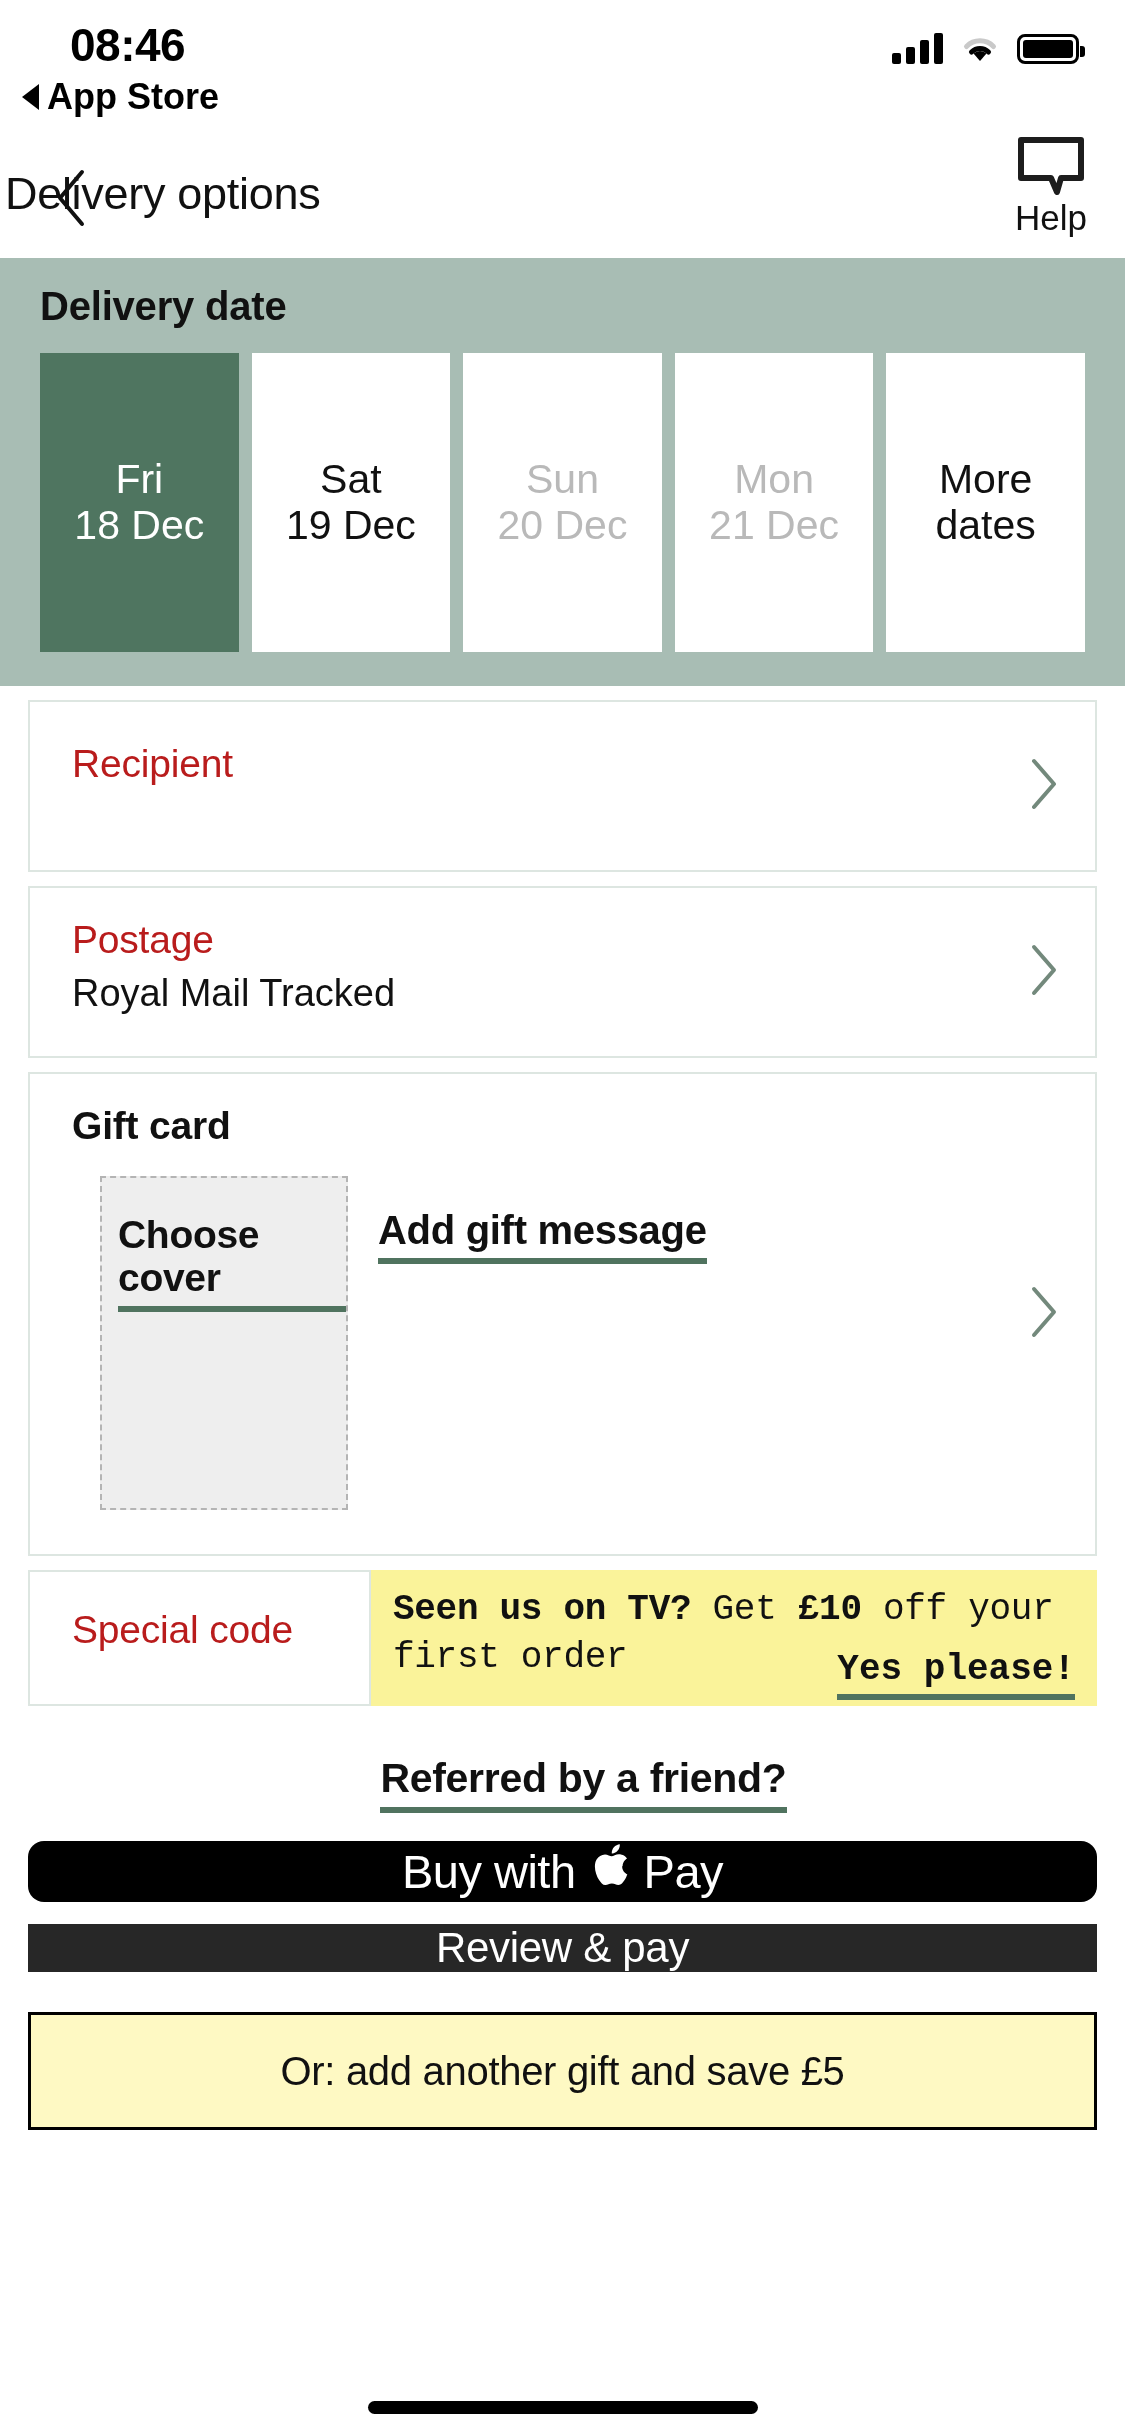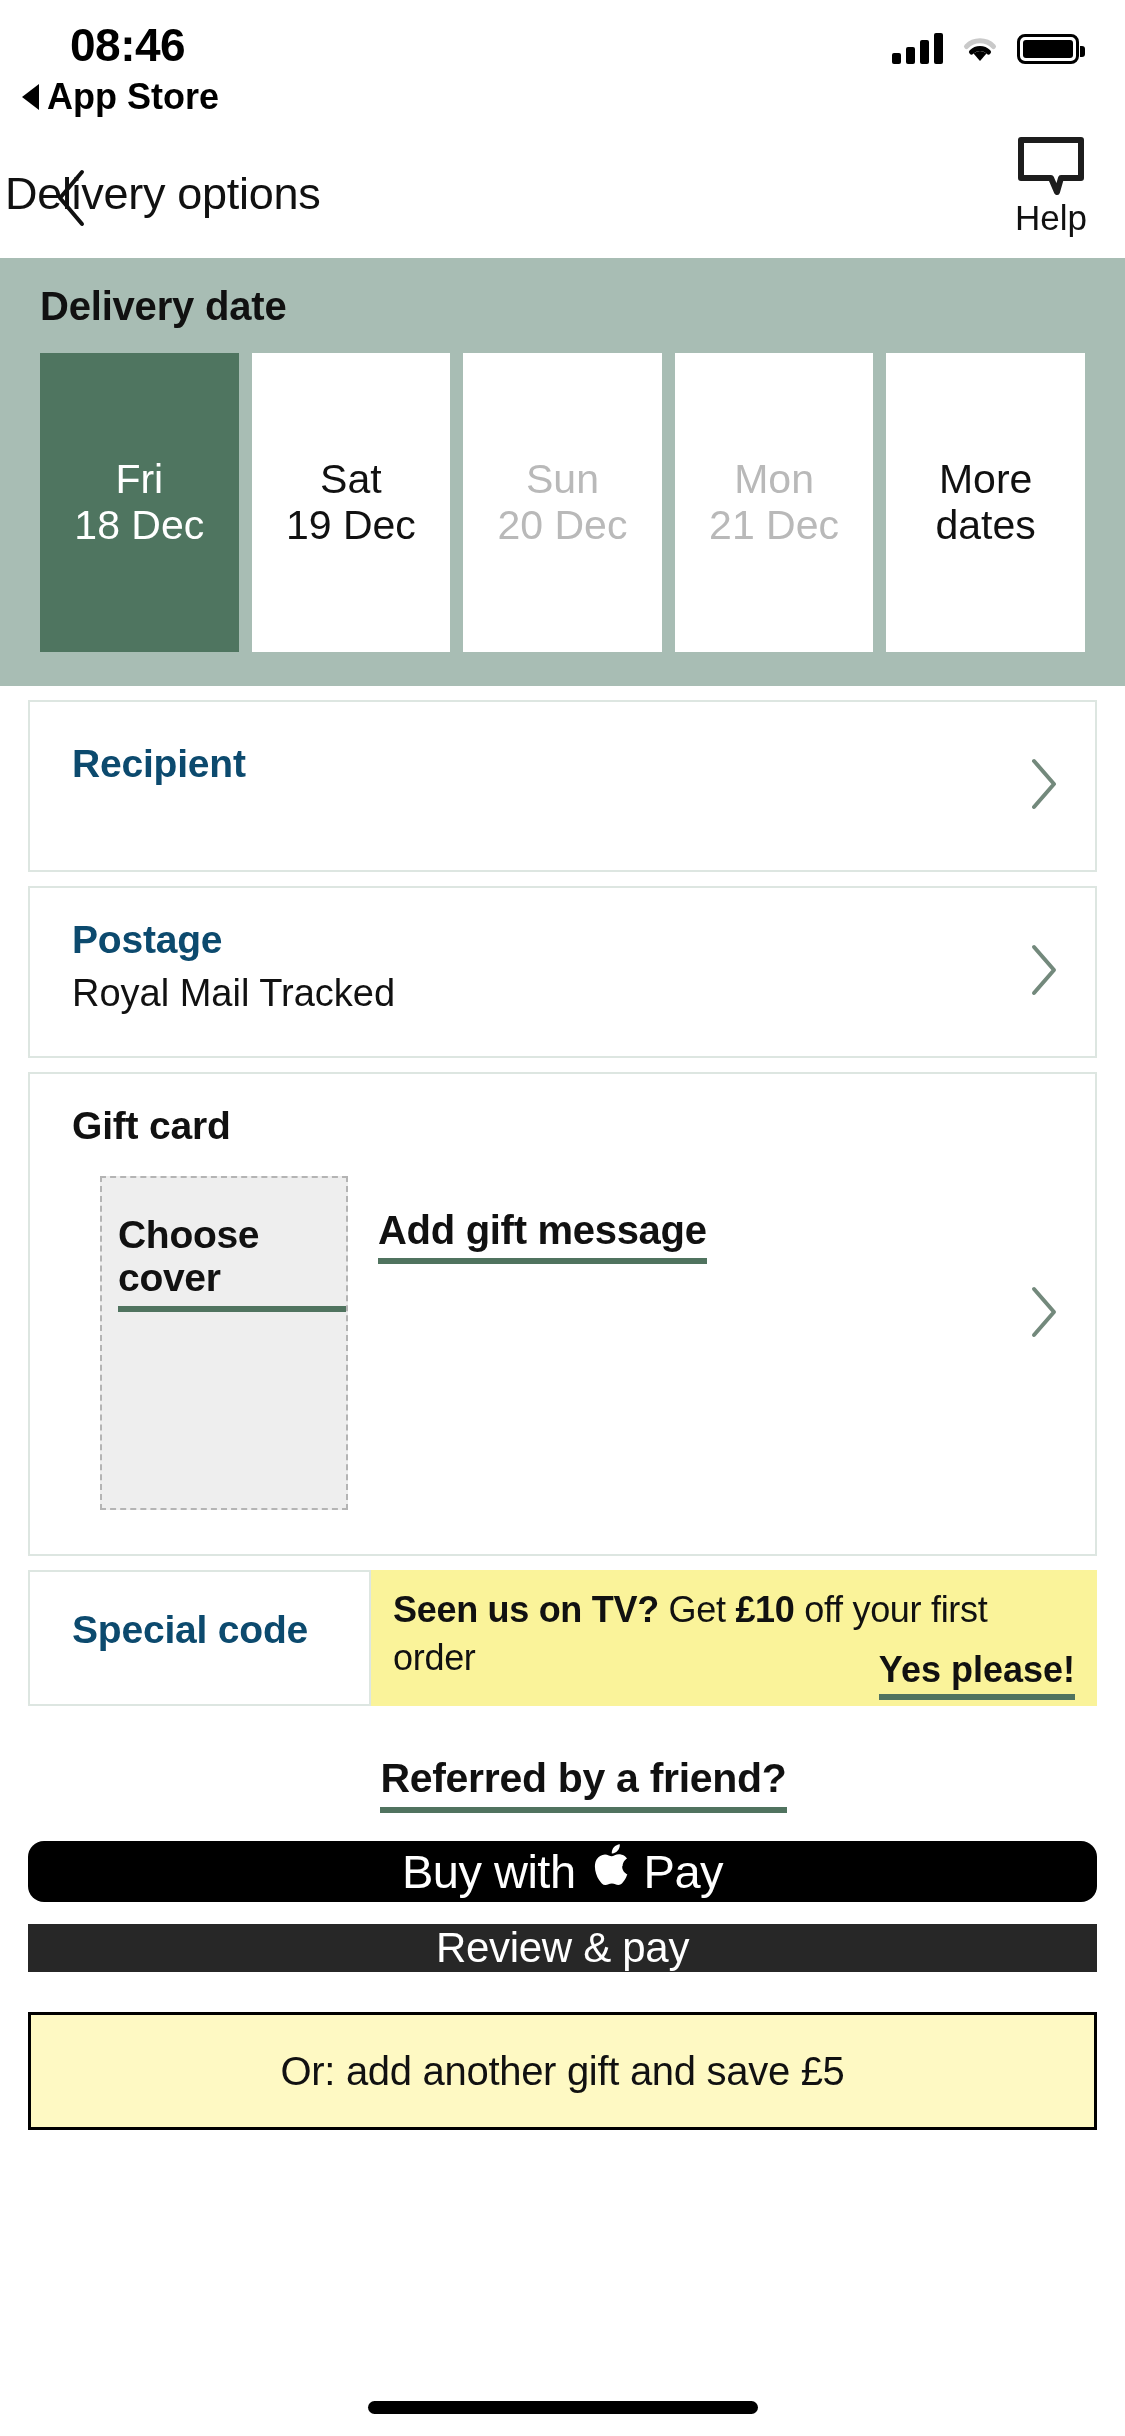--- a/index.html
+++ b/index.html
@@ -69,21 +69,21 @@
   .date-cell.selected { background:#4f7560; color:#ffffff; }
   .date-cell.disabled { color:#b9b9b9; }
   .date-cell .dow { }
   .date-cell .dom { }
 
   
   .card {
     border:2px solid #dde6e1; background:#fff;
     margin:14px 28px 0 28px; position:relative;
   }
-  .row-label { font-size:39px; font-weight:700; color:#0c4a6e; letter-spacing:-0.2px; }
+  .row-label { font-size:39px; font-weight:400; color:#b91c1c; letter-spacing:-0.2px; }
   .row-sub  { font-size:38px; font-weight:400; color:#111; margin-top:10px; }
   .chev-right {
     position:absolute; right:34px; top:50%; transform:translateY(-50%);
   }
   .card.recipient { height:172px; padding:40px 0 0 42px; }
   .card.postage   { height:172px; padding:30px 0 0 42px; }
 
   
   .card.gift { padding:30px 0 0 42px; height:484px; }
   .gift-title { font-size:39px; font-weight:700; color:#111; margin-bottom:28px; letter-spacing:-0.2px; }
@@ -101,21 +101,21 @@
   .gift-msg { padding-top:32px; }
 
   
   .code-row { display:flex; margin:14px 28px 0 28px; }
   .code-box {
     flex:0 0 343px; border:2px solid #dde6e1; background:#fff;
     height:136px; padding:36px 0 0 42px;
   }
   .promo {
     flex:1; background:#faf39a; height:136px;
-    padding:16px 18px 0 22px; position:relative;
+    padding:16px 18px 0 22px; position:relative;font-family:Liberation Mono, monospace;
   }
   .promo p {
     font-size:36px; color:#111; line-height:1.32; letter-spacing:-0.3px;
   }
   .promo b { font-weight:700; }
   .promo .yes {
     position:absolute; right:22px; bottom:6px;
     font-size:36px; font-weight:700; color:#111;
     border-bottom:6px solid #50735f; padding-bottom:4px; line-height:1.1;
   }

